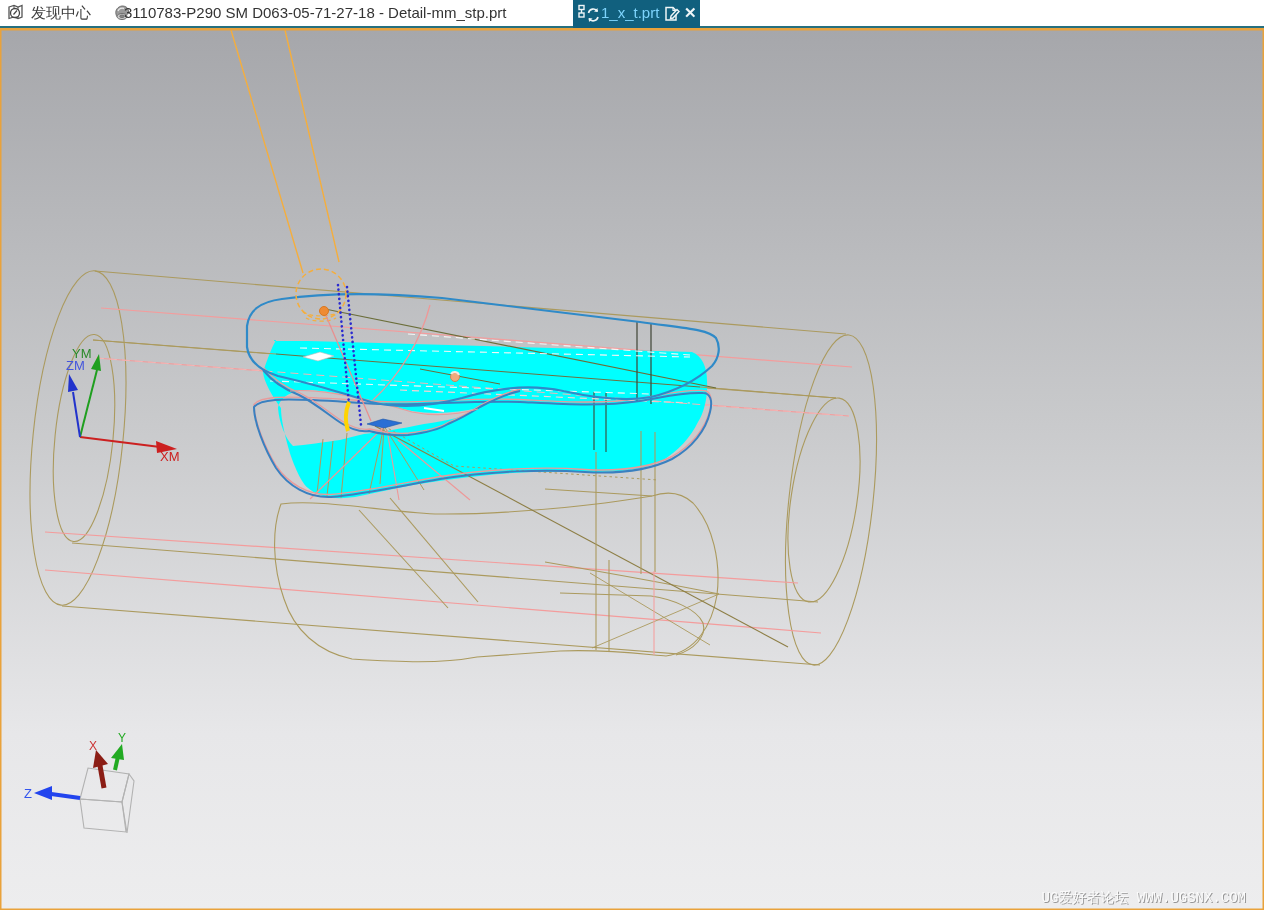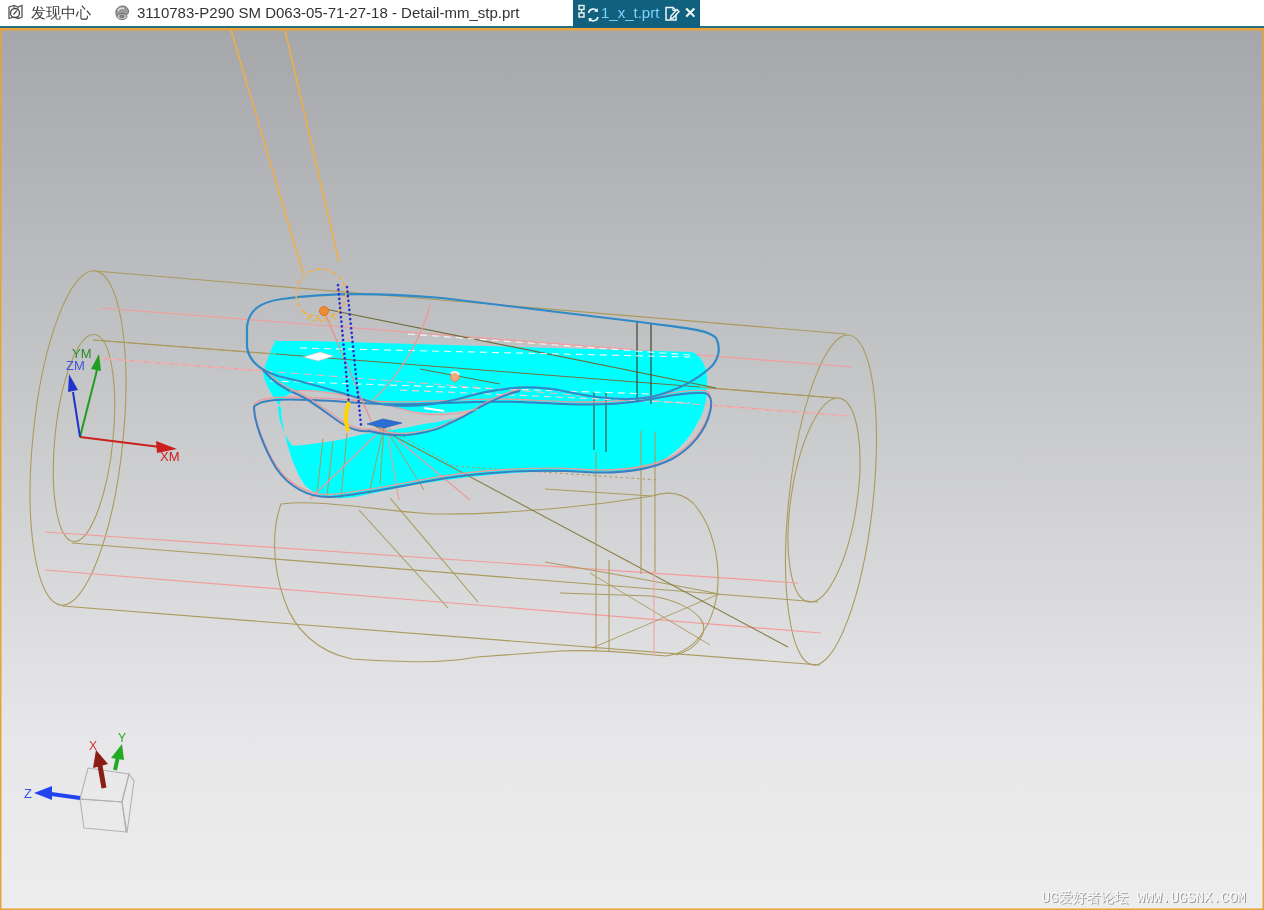--- a/index.html
+++ b/index.html
@@ -1,20 +1,20 @@
 <!DOCTYPE html>
 <html><head>
 <meta charset="utf-8">
 <style>
 html,body{margin:0;padding:0;width:1264px;height:910px;overflow:hidden;background:#fff;}
 body{font-family:"Liberation Sans",sans-serif;position:relative;}
 #bar{position:absolute;left:0;top:0;width:1264px;height:26px;background:#ffffff;border-bottom:2px solid #26707f;}
 #oline{position:absolute;left:0;top:28px;width:1264px;height:2px;background:#e9a23b;}
 #bar .t1{position:absolute;left:31px;top:4px;font-size:15px;color:#3c3c3c;}
-#bar .t2{position:absolute;left:137px;top:4px;font-size:15px;color:#333333;}
+#bar .t2{position:absolute;left:124px;top:4px;font-size:15px;color:#333333;}
 #tab{position:absolute;left:573px;top:0;width:127px;height:28px;background:#11607e;color:#fff;}
 #tab .tt{position:absolute;left:28px;top:4px;font-size:15px;color:#7dd3fc;}
 svg{position:absolute;left:0;top:0;}
 </style>
 </head>
 <body>
 <svg id="scene" width="1264" height="910" viewBox="0 0 1264 910">
 <defs>
 <linearGradient id="bg" x1="0" y1="0" x2="0" y2="1">
 <stop offset="0" stop-color="#a6a7ab"></stop>

